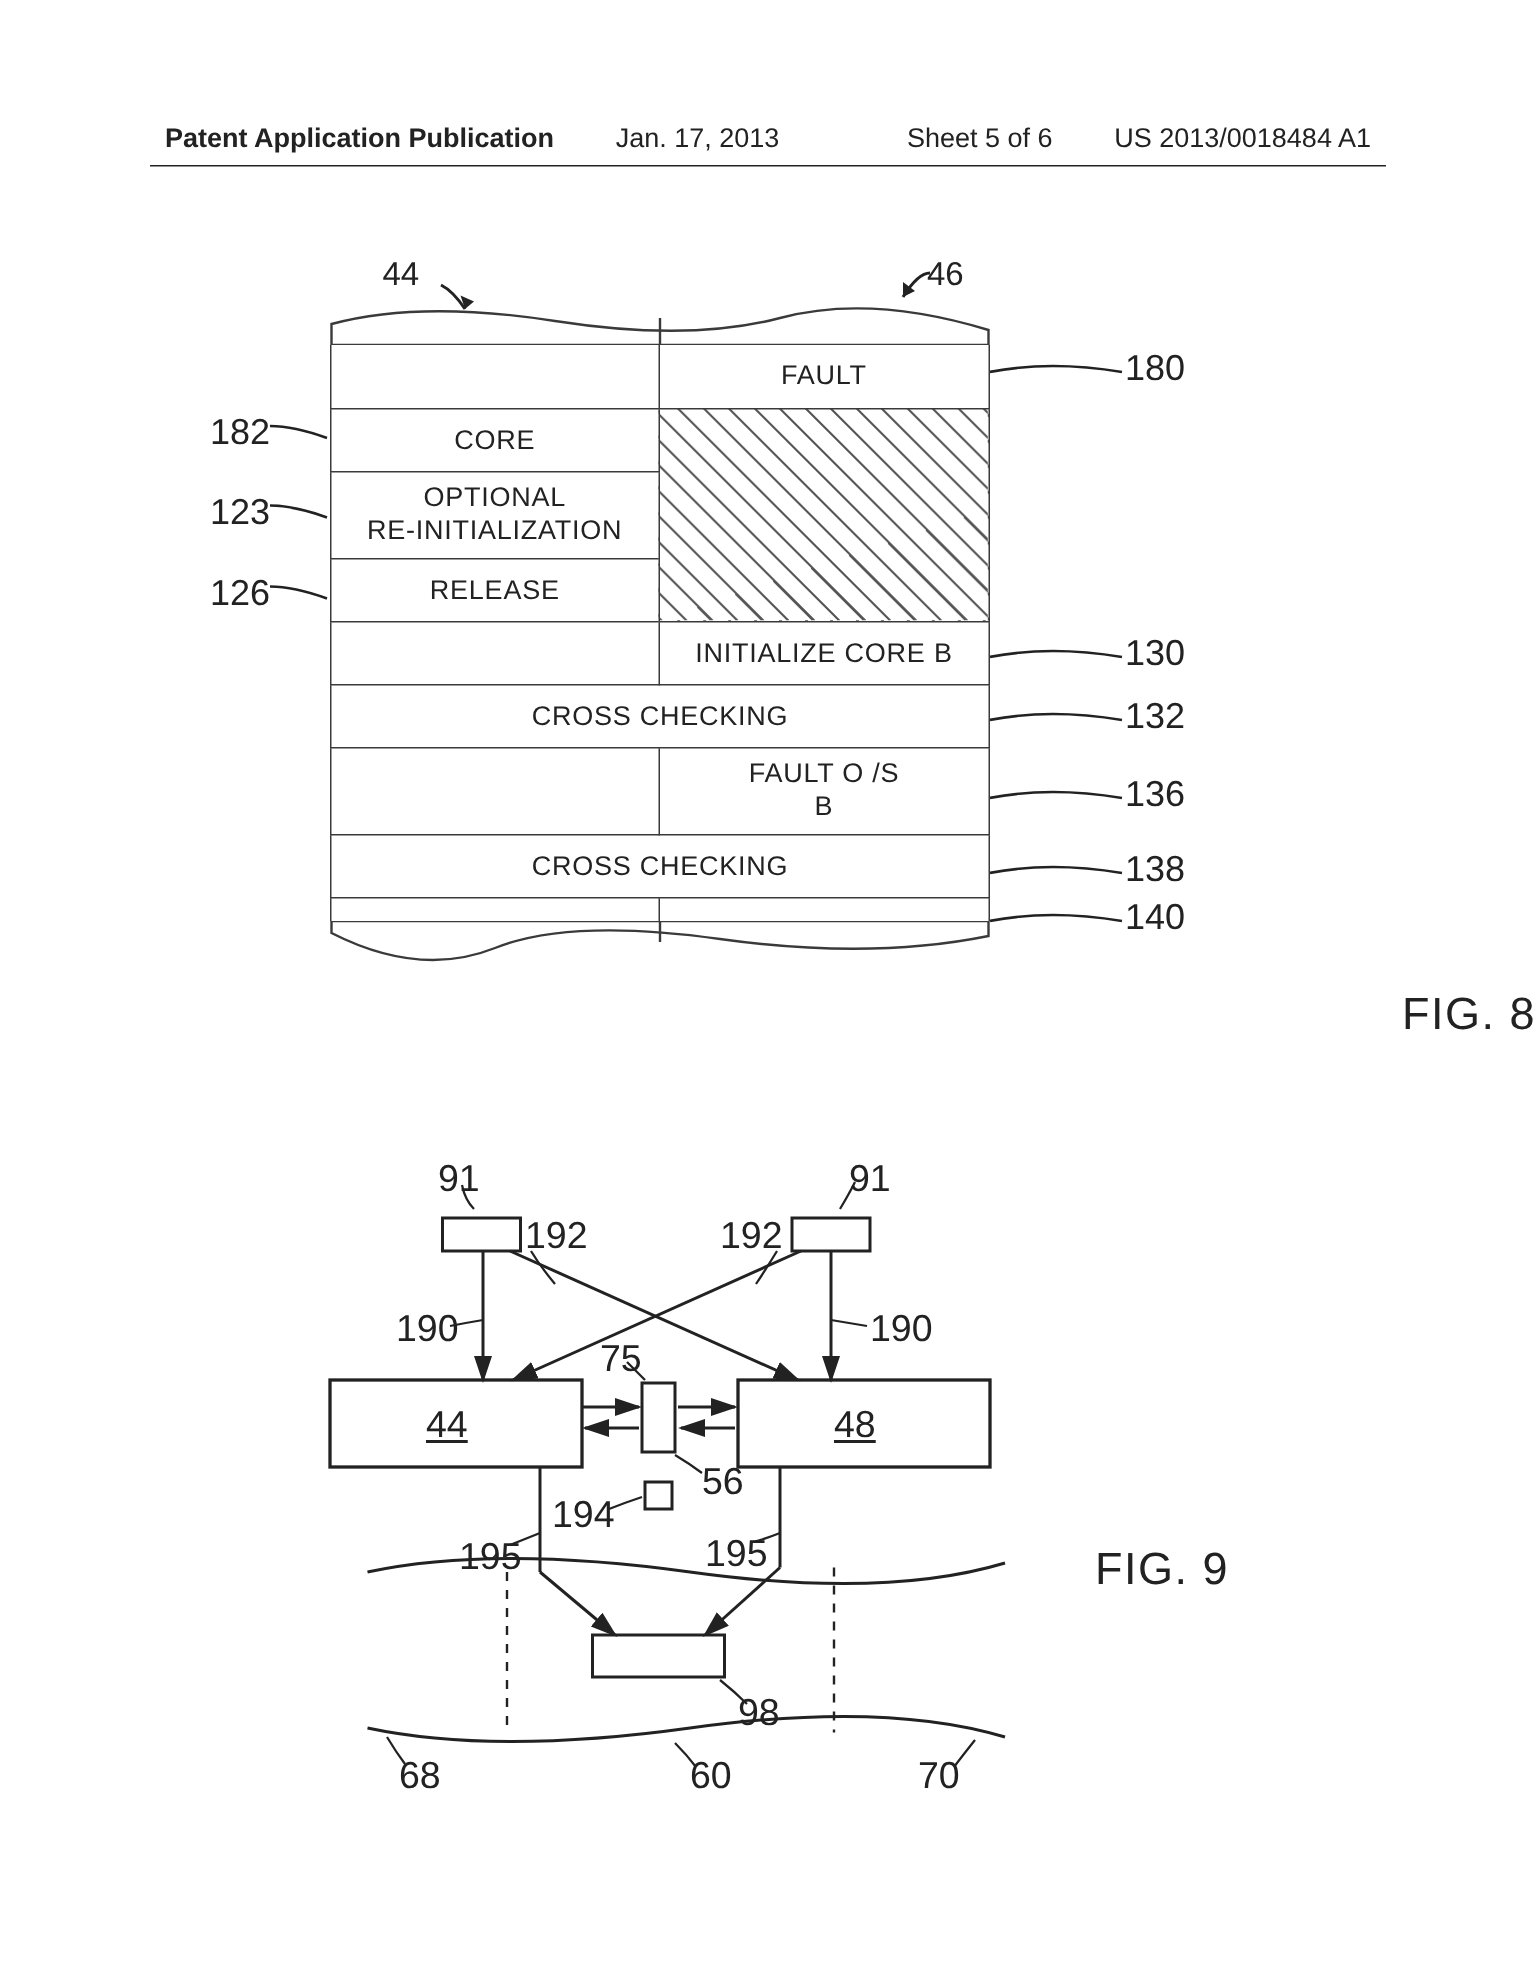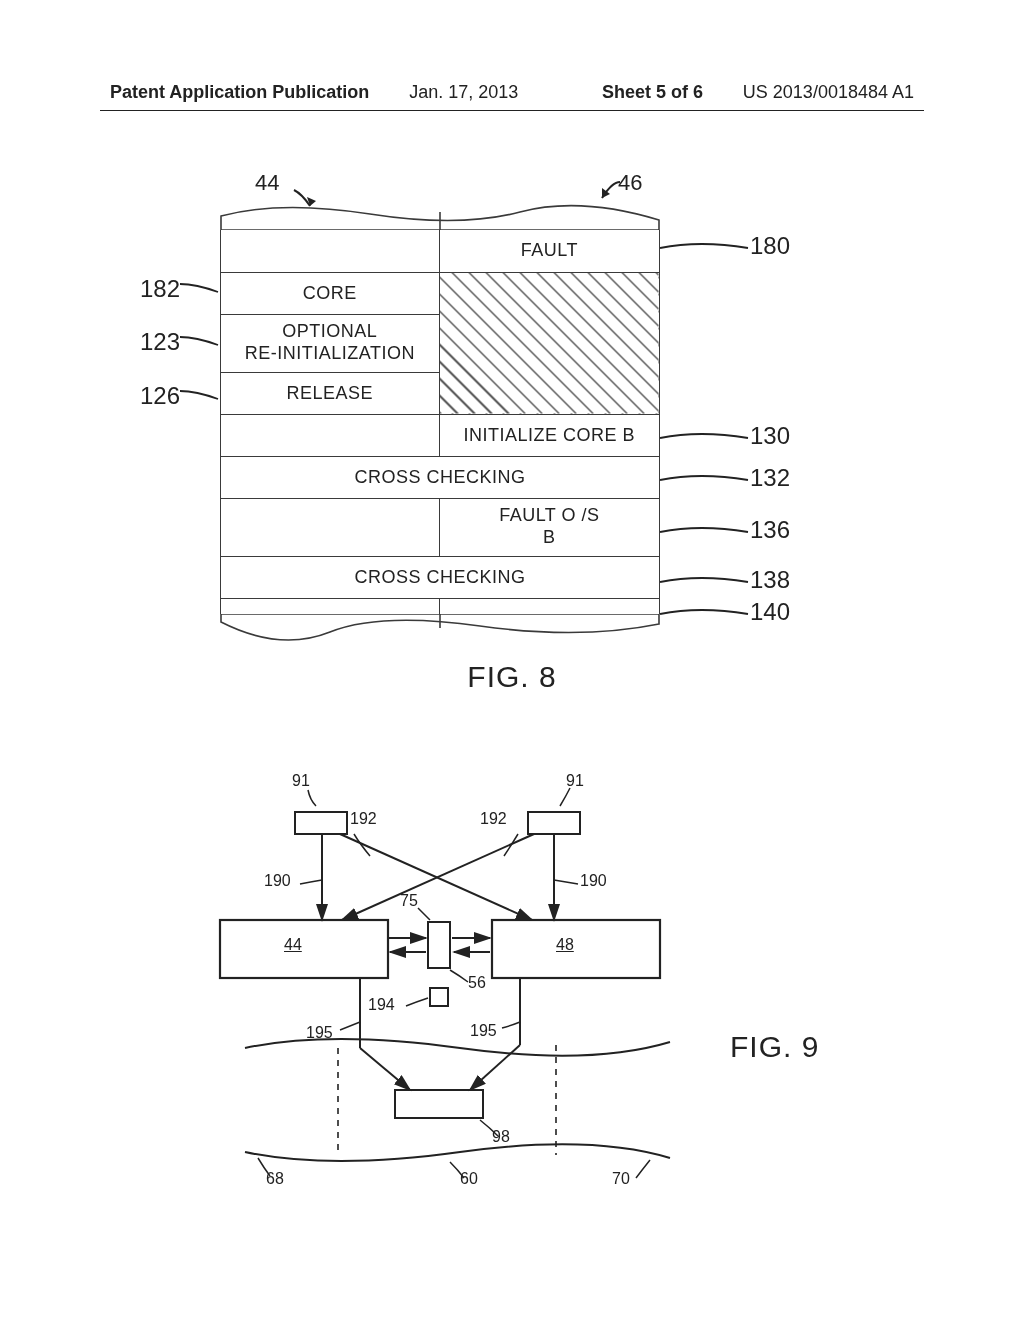--- a/index.html
+++ b/index.html
@@ -16,21 +16,21 @@
     top: 82px;
     left: 110px;
     right: 110px;
     display: flex;
     justify-content: space-between;
     font-size: 18px;
     font-weight: bold;
   }
   .header .pub { font-weight: bold; }
   .header .date { font-weight: normal; }
-  .header .sheet { font-weight: bold; margin-left: 44px; }
+  .header .sheet { font-weight: normal; margin-left: 44px; }
   .header .docnum { font-weight: normal; }
   .header-rule {
     position: absolute;
     top: 110px;
     left: 100px;
     right: 100px;
     height: 1px;
     background: #222;
   }
 
@@ -101,37 +101,37 @@
   }
   .fig8 .right-label {
     right: 70px;
   }
 
   .fig8-caption {
     position: absolute;
     top: 660px;
     left: 0;
     width: 1024px;
-    text-align: center;
+    text-align: right;
     font-size: 30px;
     letter-spacing: 1px;
   }
 
   
   .fig9 {
     position: absolute;
     top: 770px;
     left: 210px;
     width: 500px;
     height: 430px;
   }
   .fig9 svg { position:absolute; top:0; left:0; }
   .fig9 .num {
     position: absolute;
-    font-size: 16px;
+    font-size: 25px;
   }
   .fig9-caption {
     position: absolute;
     top: 1030px;
     left: 730px;
     font-size: 30px;
     letter-spacing: 1px;
   }
 
 </style>

